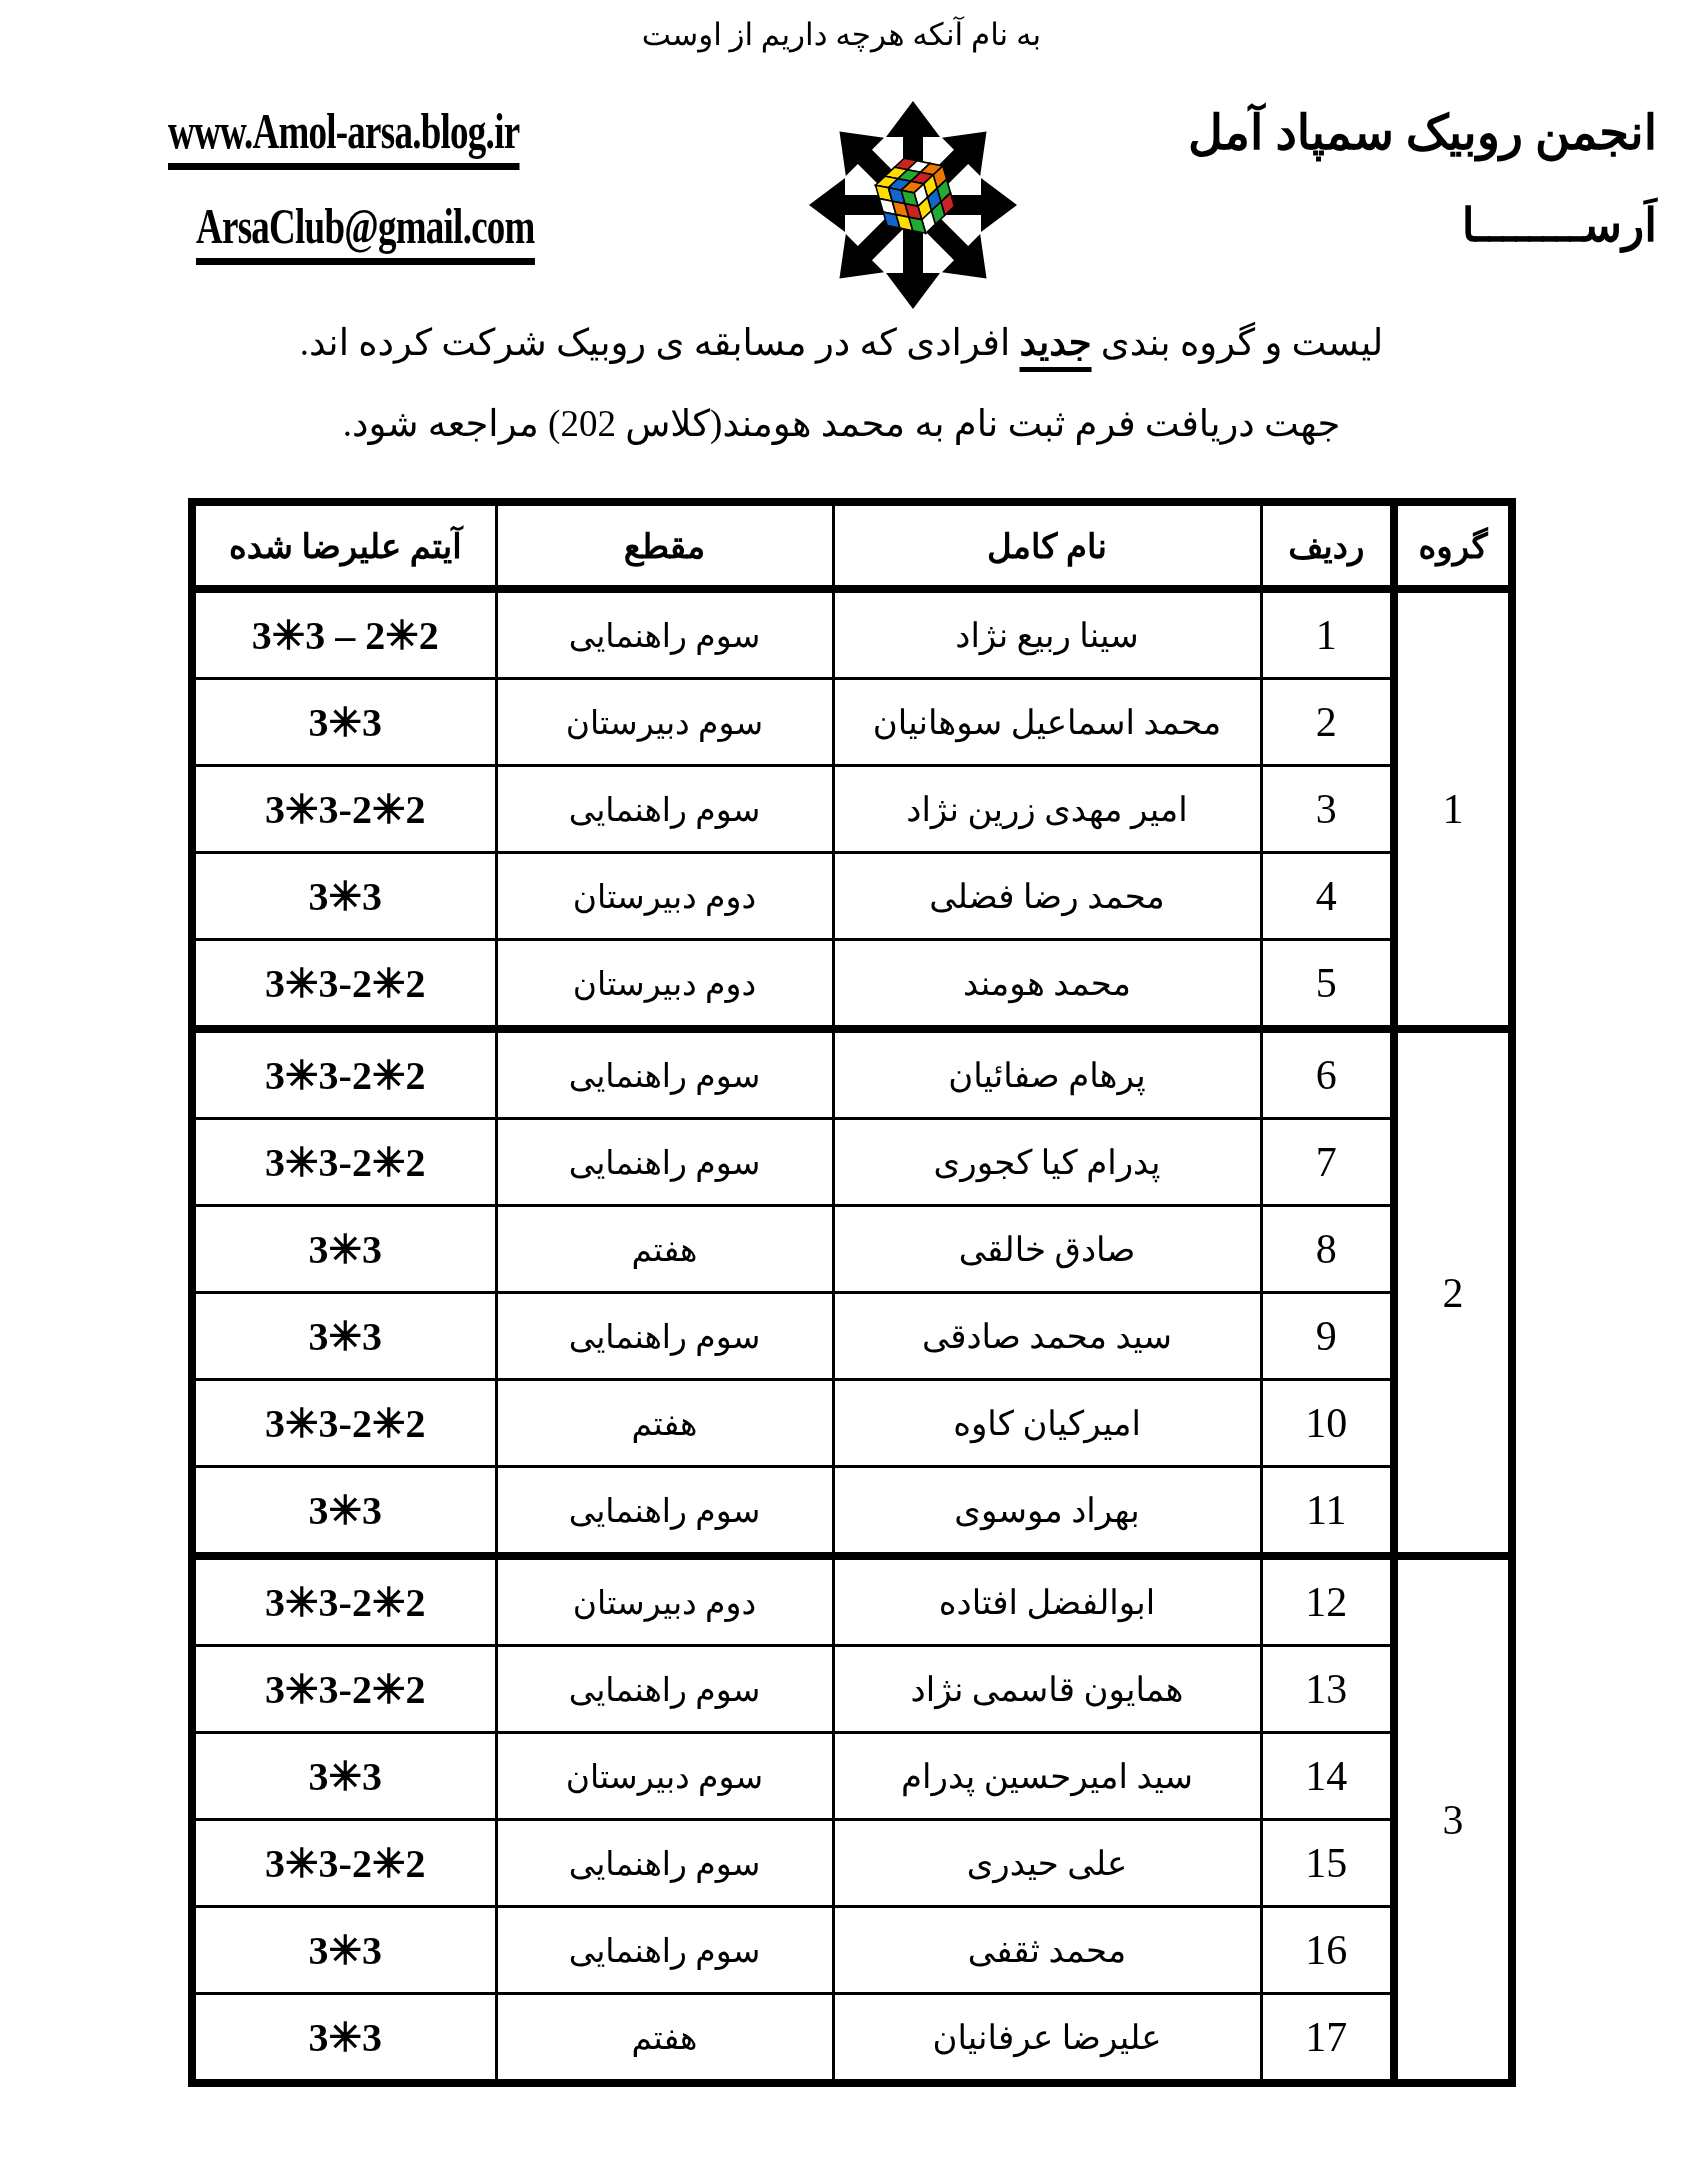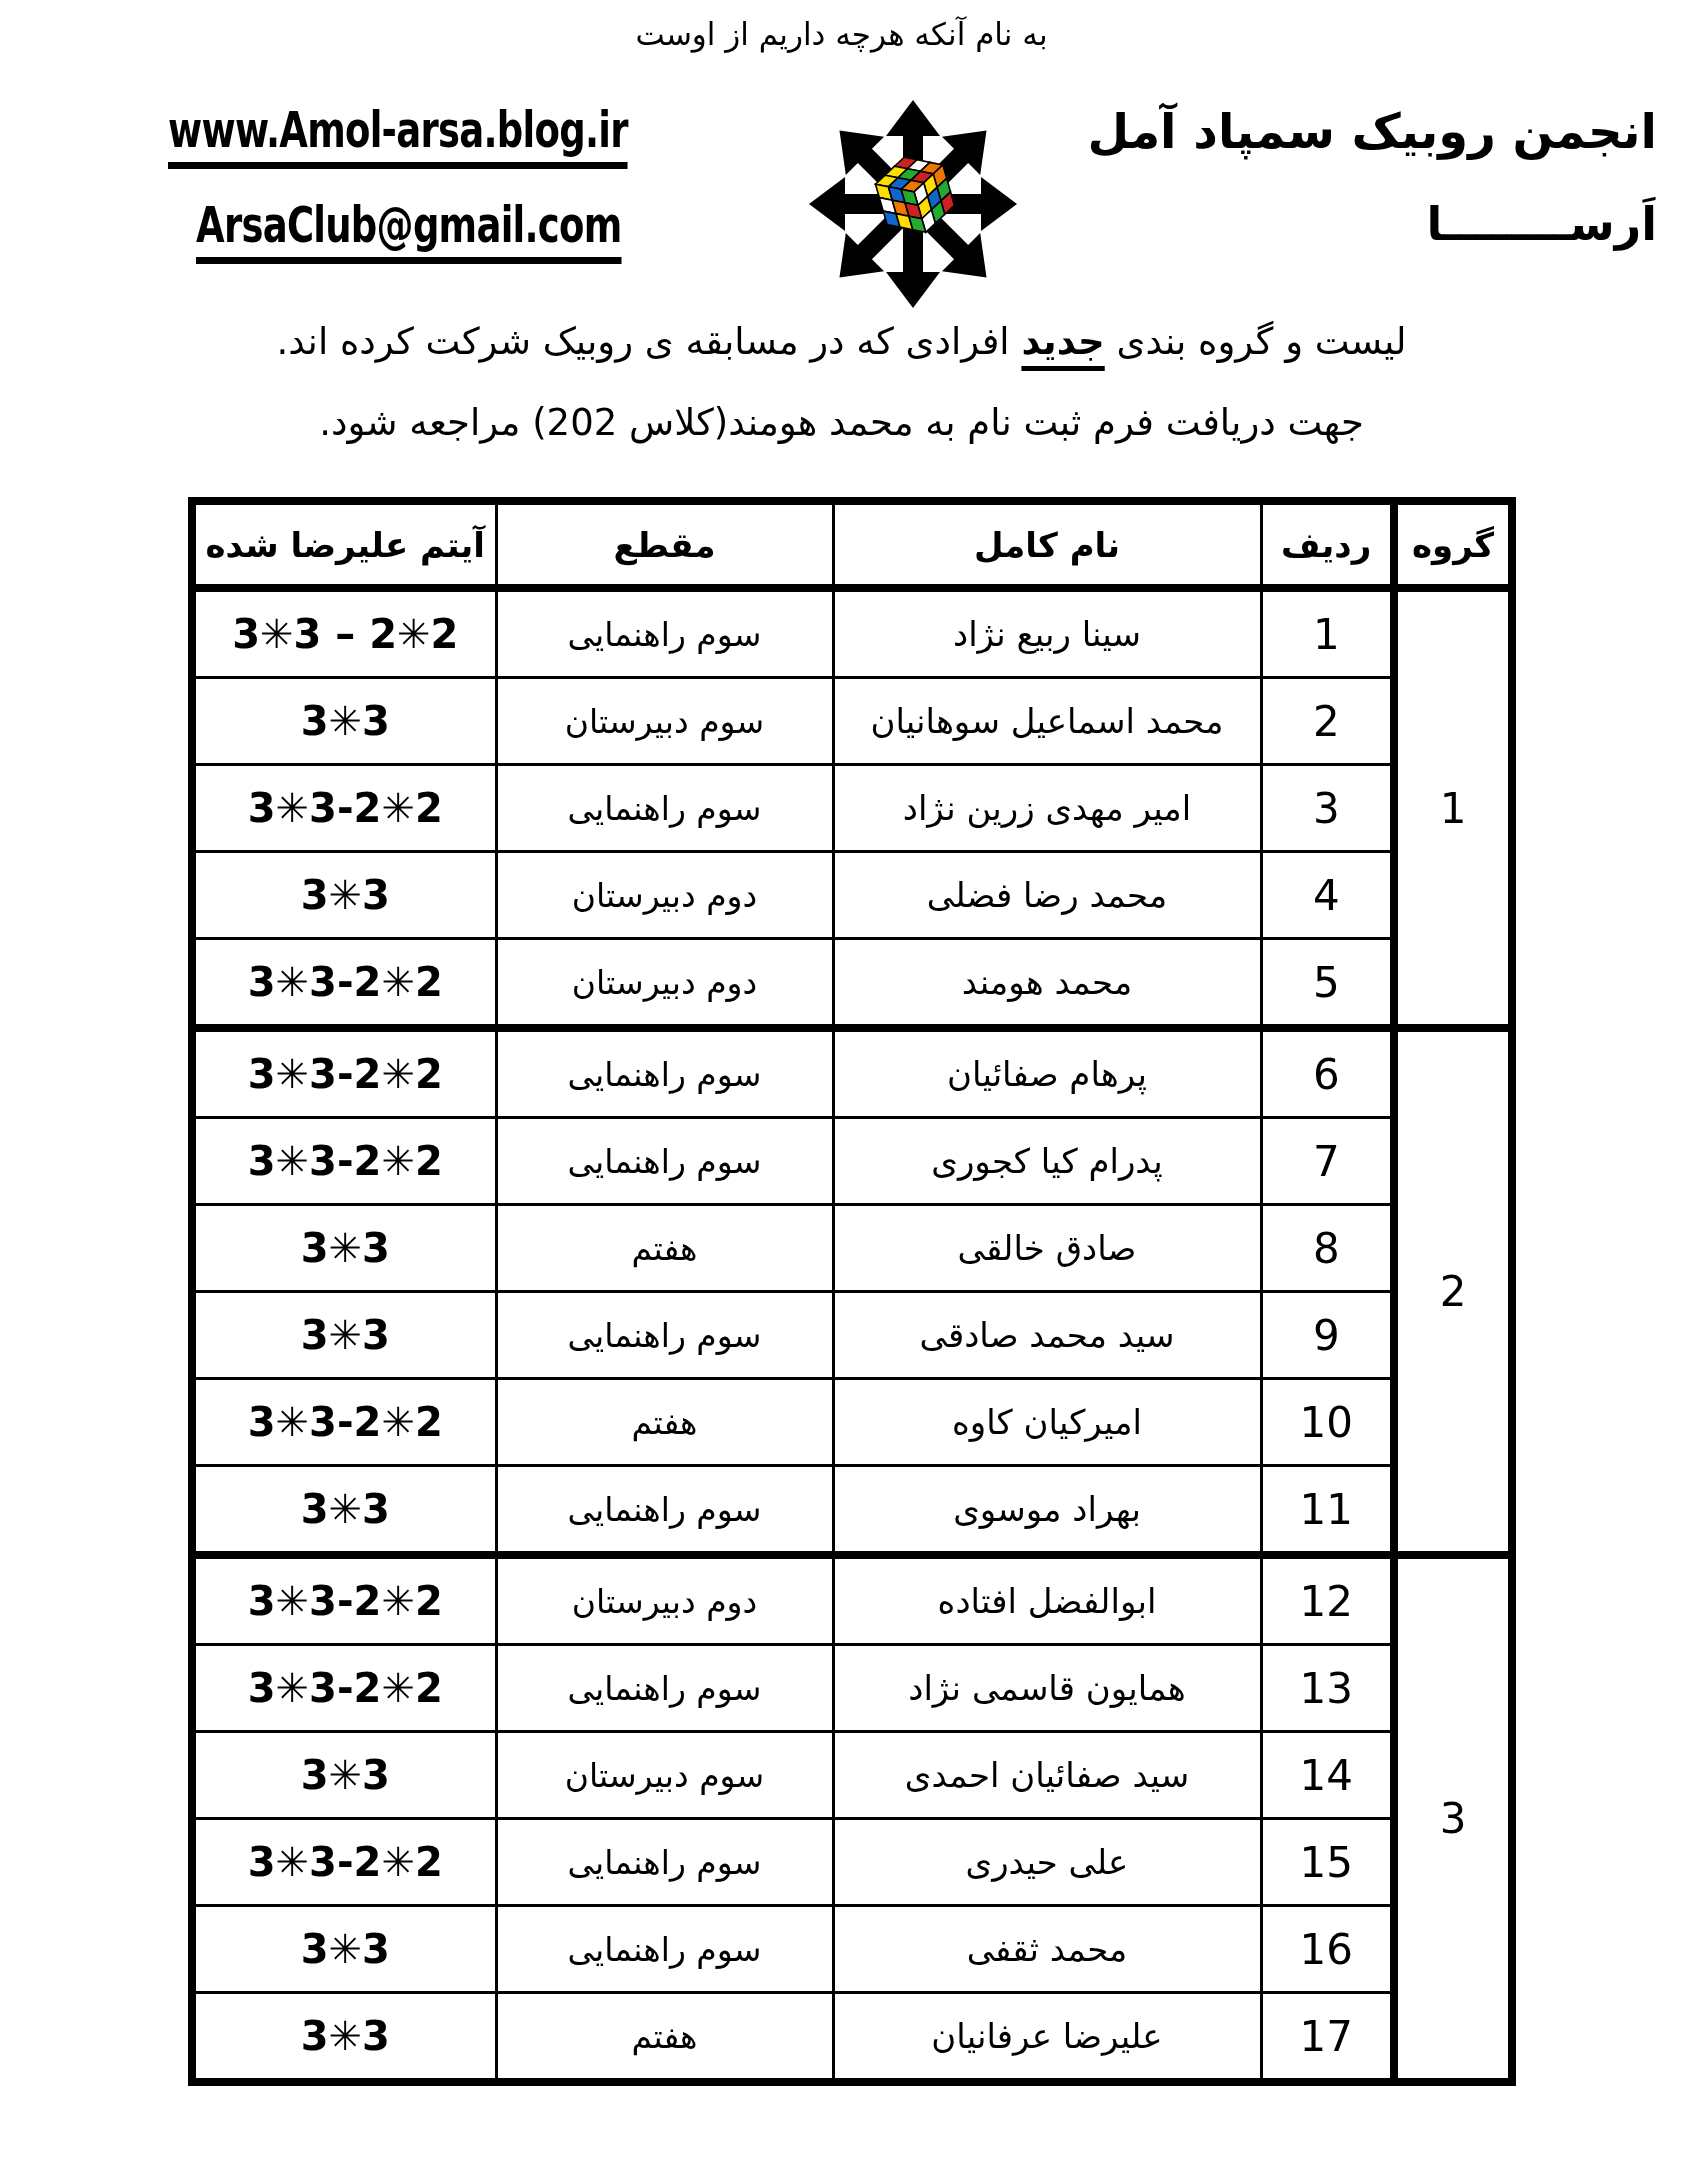--- a/index.html
+++ b/index.html
@@ -1,19 +1,19 @@
 <!DOCTYPE html>
 <html lang="fa"><head>
 <meta charset="utf-8">
 <style>
   html,body { margin:0; padding:0; }
   body { width:1683px; height:2178px; background:#ffffff; color:#000;
          font-family:"DejaVu Sans", sans-serif; overflow:hidden; }
 
-  .page { position:relative; width:1683px; height:2178px; }
+  .page { position:relative; width:1683px; height:2178px;font-family:Liberation Serif, serif; }
 
   .bismillah { padding-top:16px; text-align:center; font-size:31px; direction:rtl; }
 
   .header-row { display:grid; grid-template-columns:1fr auto 1fr;
                 align-items:start; margin-top:40px; padding:0 26px 0 168px; }
 
   .contact { padding-top:10px; }
   .contact-line { display:block; width:max-content; font-weight:bold; font-size:50px;
                   line-height:57px; letter-spacing:-1px;
                   transform:scaleX(0.74); transform-origin:left top;
@@ -217,21 +217,21 @@
           <td class="cell-item" dir="ltr">3✳3-2✳2</td>
         </tr>
         <tr>
           <td class="cell-no">13</td>
           <td class="cell-name">همایون قاسمی نژاد</td>
           <td class="cell-grade">سوم راهنمایی</td>
           <td class="cell-item" dir="ltr">3✳3-2✳2</td>
         </tr>
         <tr>
           <td class="cell-no">14</td>
-          <td class="cell-name">سید صفائیان احمدی</td>
+          <td class="cell-name">سید امیرحسین پدرام</td>
           <td class="cell-grade">سوم دبیرستان</td>
           <td class="cell-item" dir="ltr">3✳3</td>
         </tr>
         <tr>
           <td class="cell-no">15</td>
           <td class="cell-name">علی حیدری</td>
           <td class="cell-grade">سوم راهنمایی</td>
           <td class="cell-item" dir="ltr">3✳3-2✳2</td>
         </tr>
         <tr>

